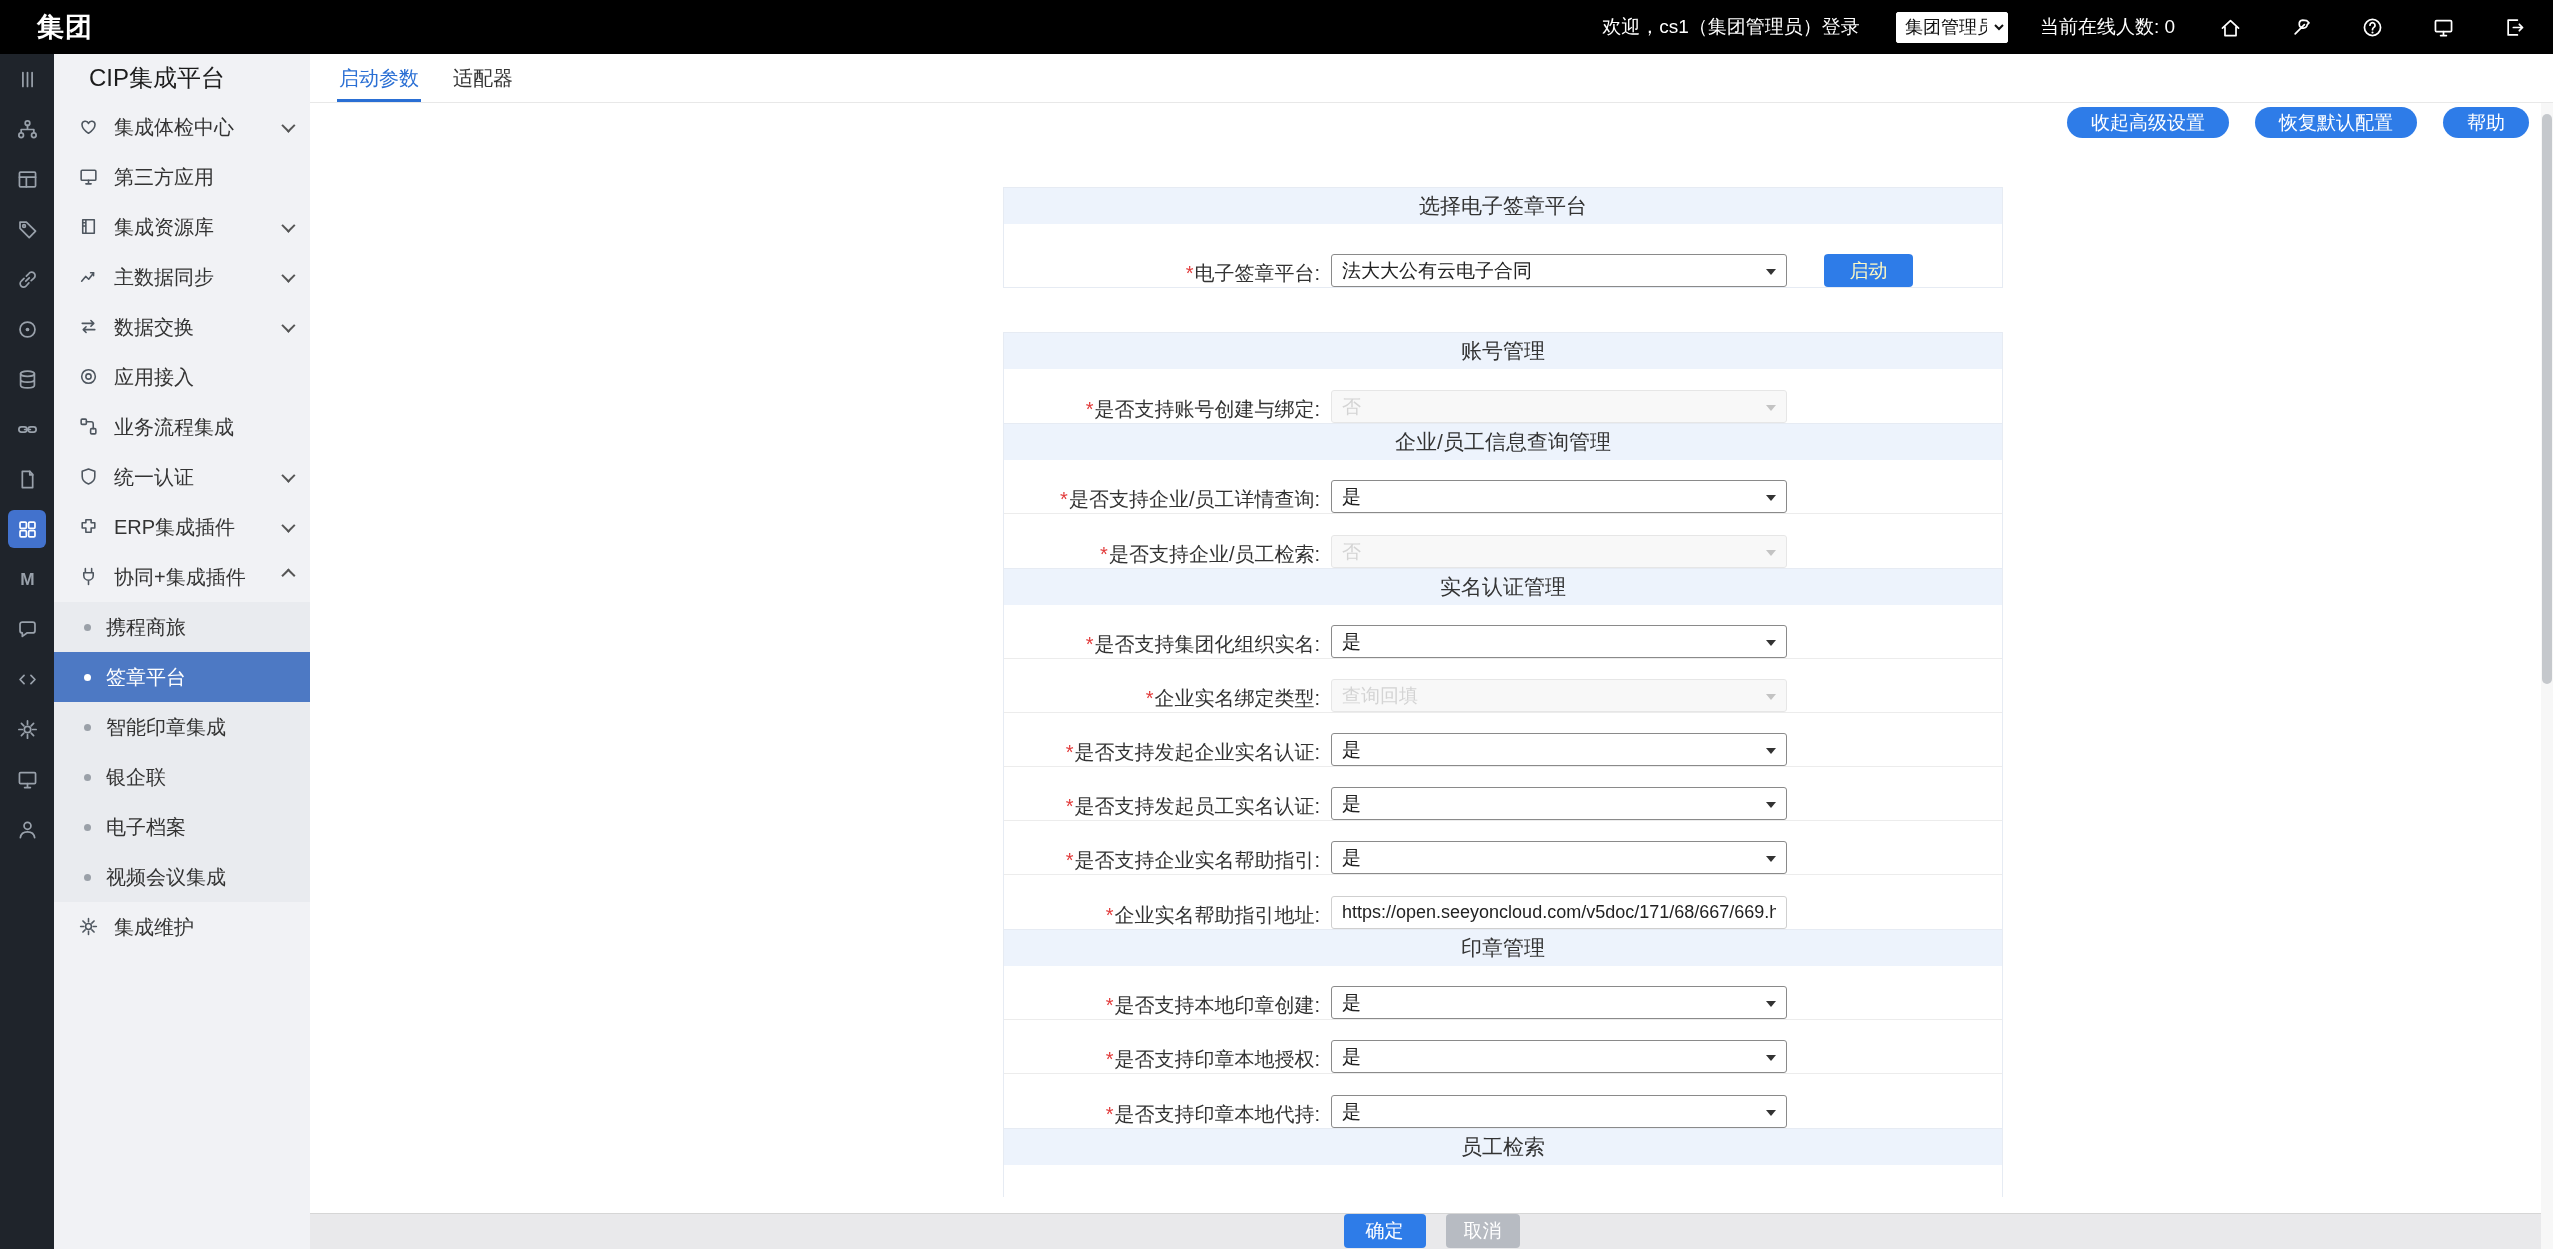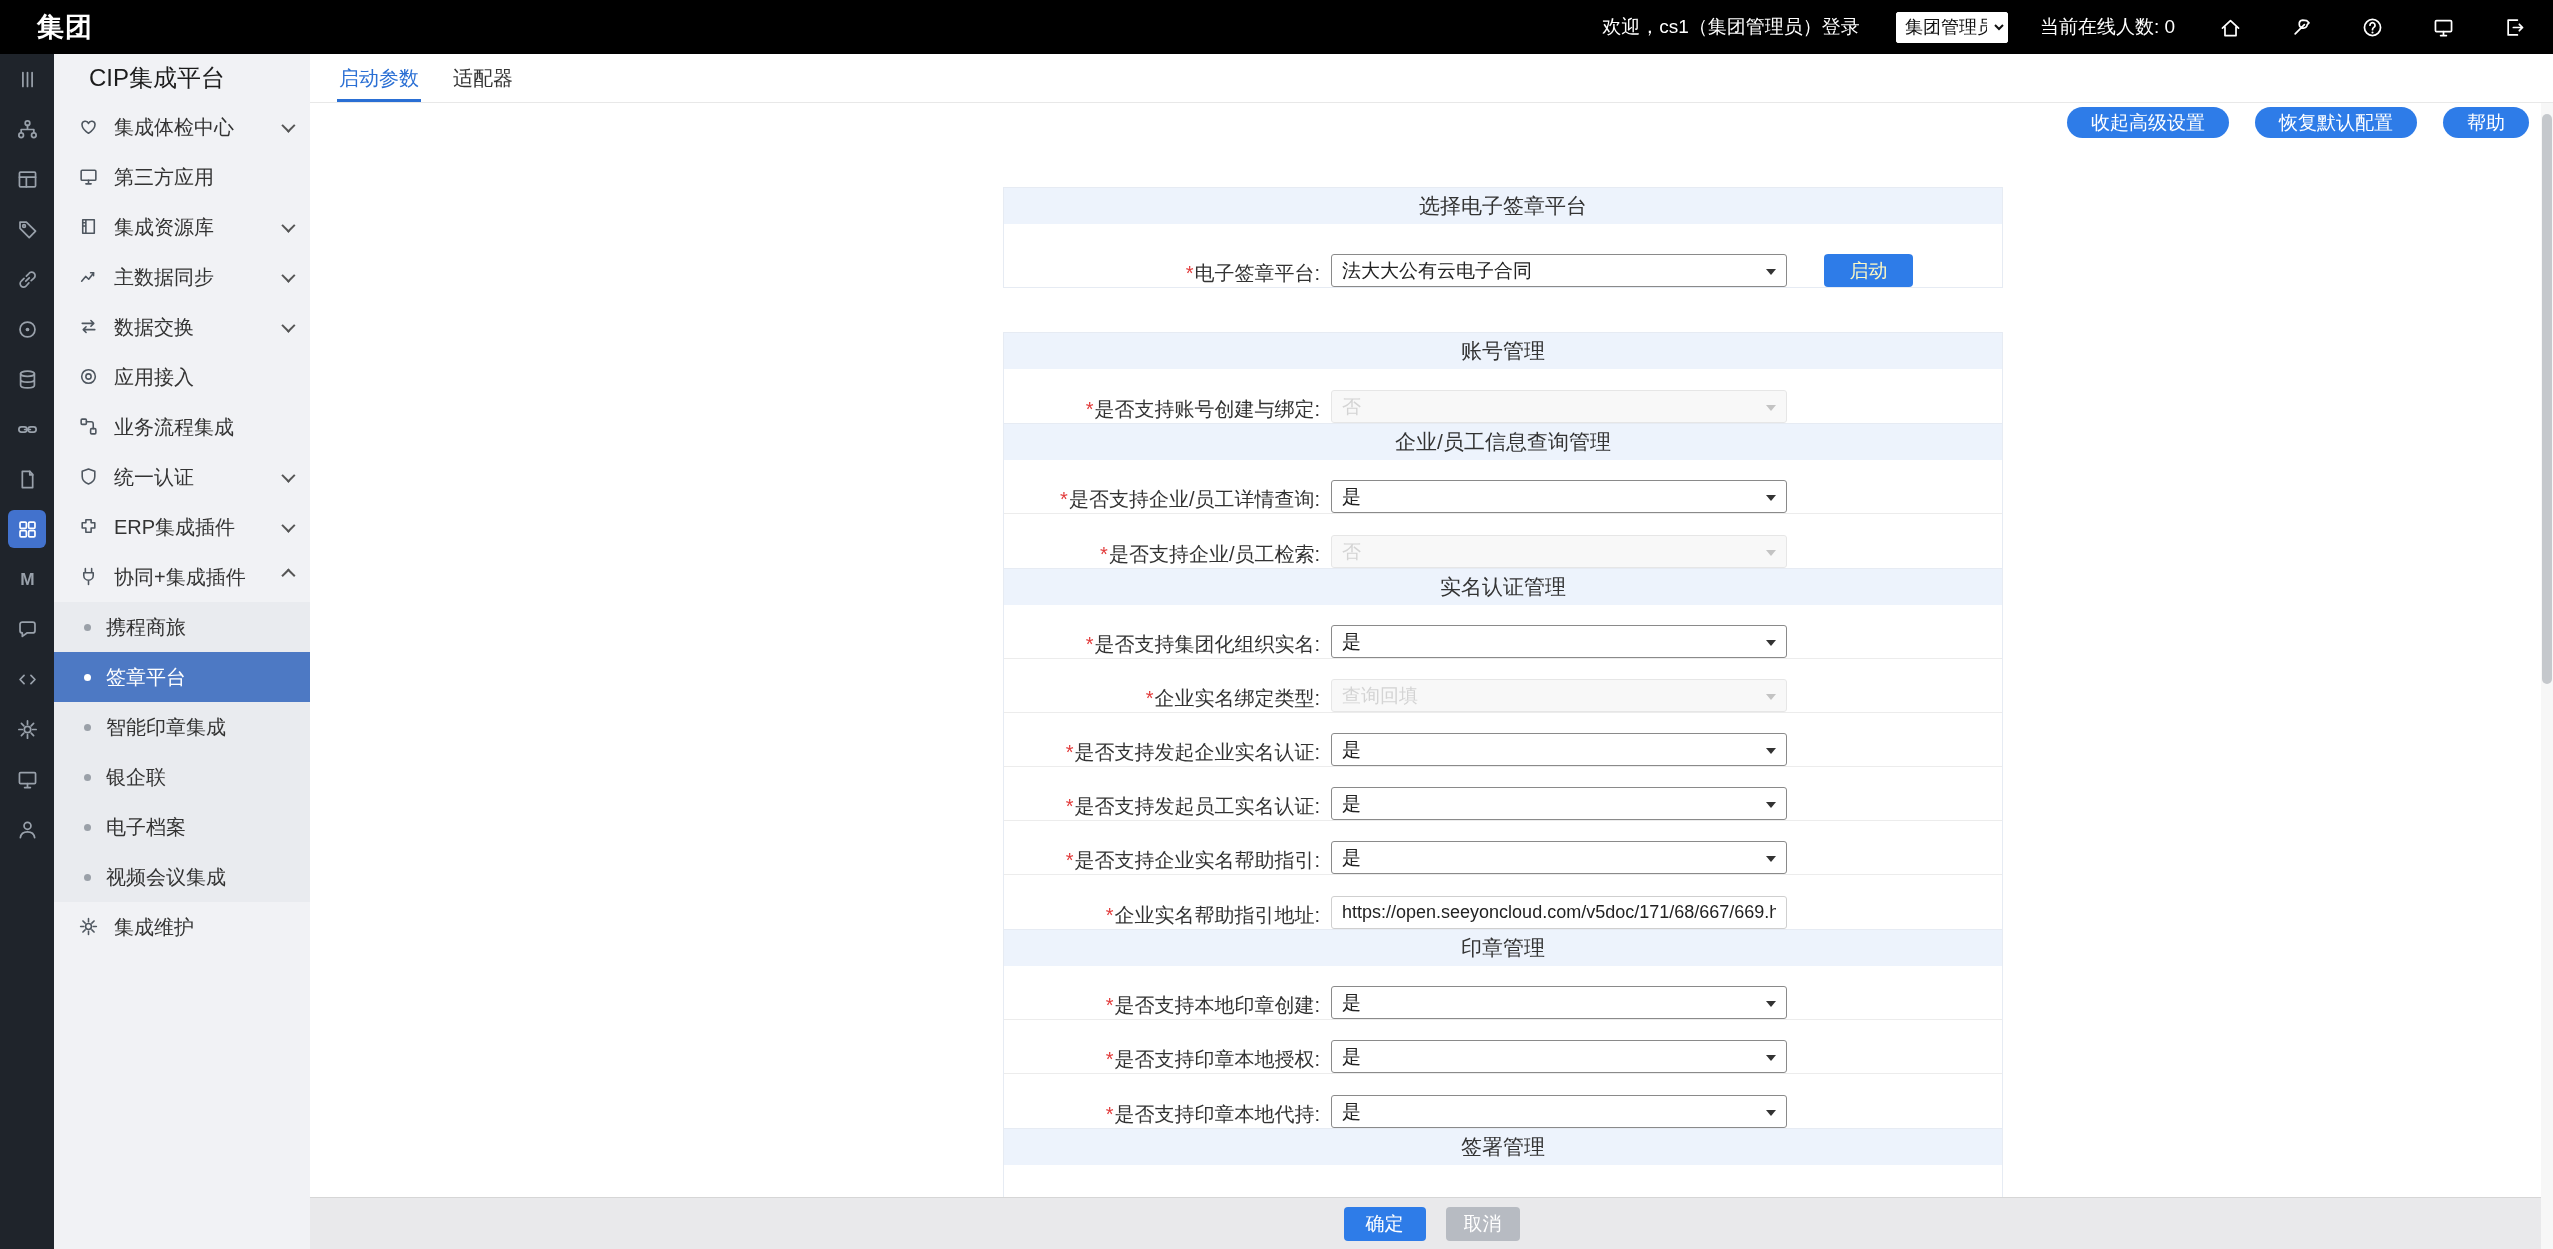--- a/index.html
+++ b/index.html
@@ -87,23 +87,23 @@
   select.ctl { -webkit-appearance:none; appearance:none; width:456px; height:33px;
     font-size:19px; border:1px solid #8a8a8a; border-radius:3px; background:#fff;
     color:#222; padding:0 30px 0 10px; font-family:inherit; }
   select.ctl:disabled { background:#f6f6f6; color:#c2c2c2; border-color:#dcdcdc; }
   input.ctl { width:456px; height:33px; font-size:18px; border:1px solid #cfcfcf;
     border-radius:3px; color:#222; padding:0 10px; font-family:inherit; }
   .launch-btn { margin-left:37px; width:89px; height:33px; background:#2e7ce8;
     color:#fef9c3; border:none; border-radius:4px; font-size:19px; cursor:pointer;
     font-family:inherit; }
 
-  .footer-bar { position:absolute; left:0; bottom:0; width:100%; height:52px;
+  .footer-bar { position:absolute; left:0; bottom:0; width:100%; height:36px;
     background:#e9e9eb; border-top:1px solid #d6d6d6; display:flex;
-    align-items:center; justify-content:center; gap:20px; z-index:5; }
+    align-items:flex-start; justify-content:center; gap:20px; z-index:5; }
   .btn-ok { width:82px; height:34px; background:#2e7ce8; color:#fff; border:none;
     border-radius:4px; font-size:19px; cursor:pointer; font-family:inherit; }
   .btn-cancel { width:74px; height:34px; background:#b7bbc2; color:#fff;
     border:none; border-radius:4px; font-size:19px; cursor:pointer;
     font-family:inherit; }
 
   .scrollbar { position:absolute; right:0; top:49px; bottom:0; width:12px;
     background:#f7f7f7; z-index:6; }
   .sb-thumb { position:absolute; left:1px; top:11px; width:10px; height:570px;
     background:#c5c8cc; border-radius:5px; }
@@ -520,21 +520,21 @@
             </div>
           </div>
           <div class="frow">
             <div class="frow-label"><span class="req">*</span><span>是否支持印章本地代持:</span></div>
             <div class="frow-ctl">
               <span class="sel-wrap"><select class="ctl"><option>是</option></select></span>
             </div>
           </div>
         </div>
         <div class="section" style="border-top: none;">
-          <div class="sec-header">签署管理</div>
+          <div class="sec-header">员工检索</div>
           <div class="frow"></div>
         </div>
       </div>
   </div>
 
   <div class="footer-bar">
     <button class="btn-ok">确定</button>
     <button class="btn-cancel">取消</button>
   </div>
 

